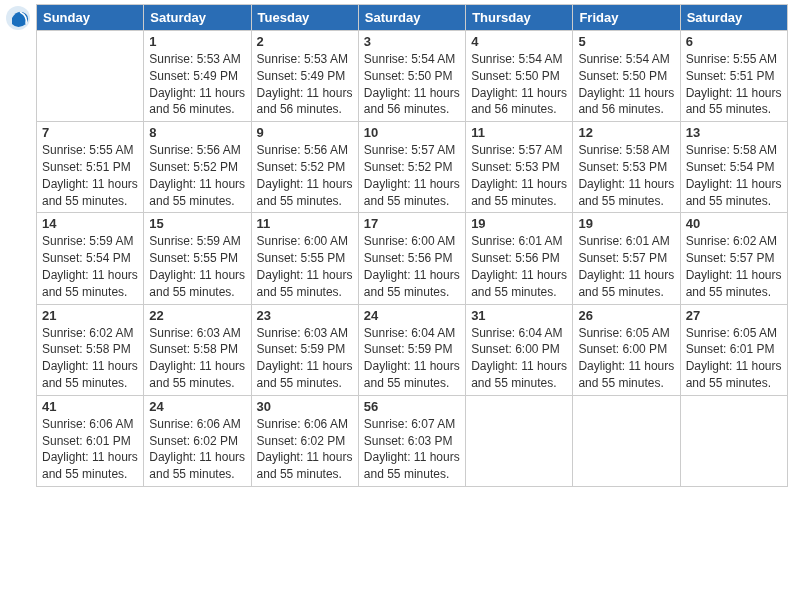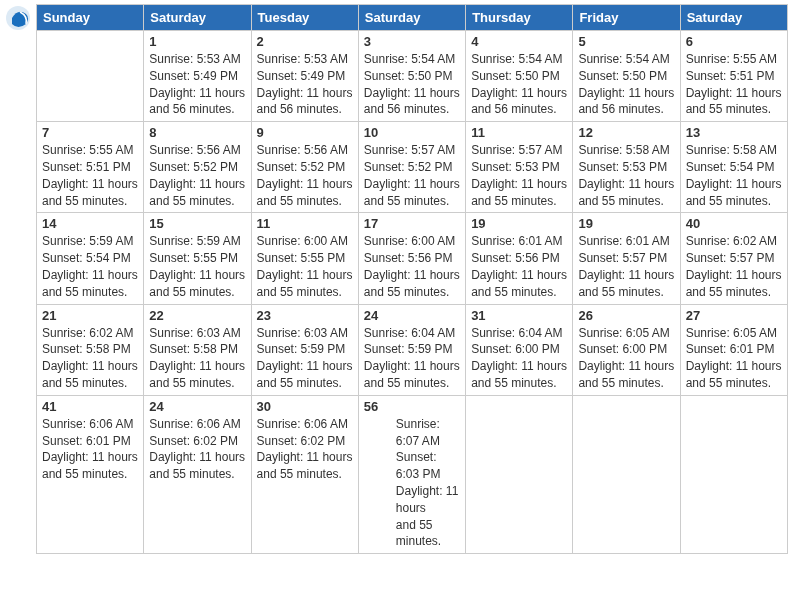--- a/index.html
+++ b/index.html
@@ -351,21 +351,21 @@
           </td>
           <td>
             <span class="day-num">30</span>
             <div class="day-info" style="white-space: pre-line;">Sunrise: 6:06 AM
 Sunset: 6:02 PM
 Daylight: 11 hours
 and 55 minutes.</div>
           </td>
           <td>
             <span class="day-num">56</span>
-            <div class="day-info" style="white-space: pre-line; margin-left: 32px;">Sunrise: 6:07 AM
+            <div class="day-info" style="white-space: pre-line;">Sunrise: 6:07 AM
 Sunset: 6:03 PM
 Daylight: 11 hours
 and 55 minutes.</div>
           </td>
           <td class="empty-cell"></td>
           <td class="empty-cell"></td>
           <td class="empty-cell"></td>
         </tr>
       </tbody>
   </table>

